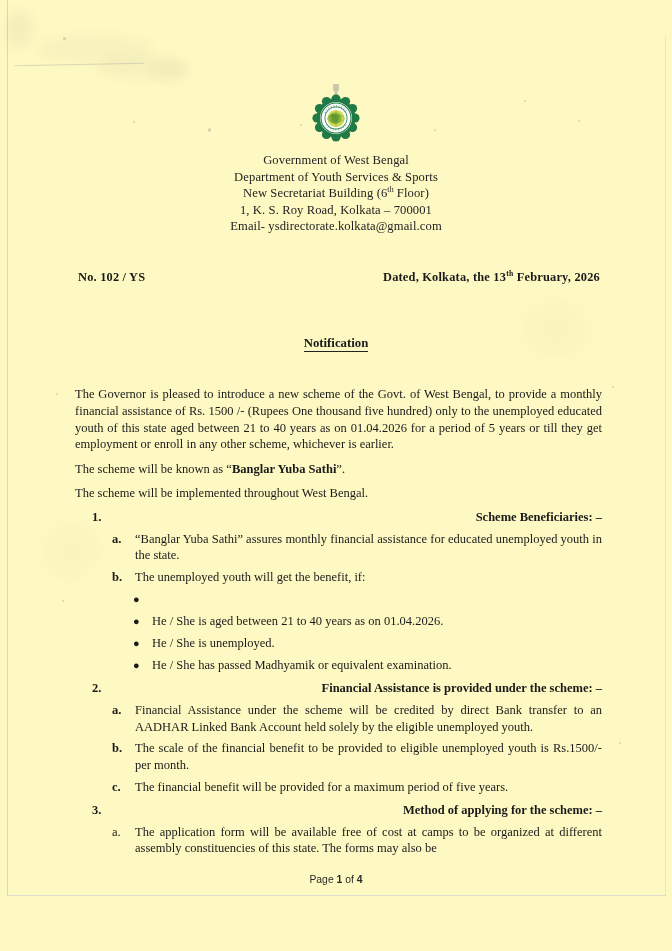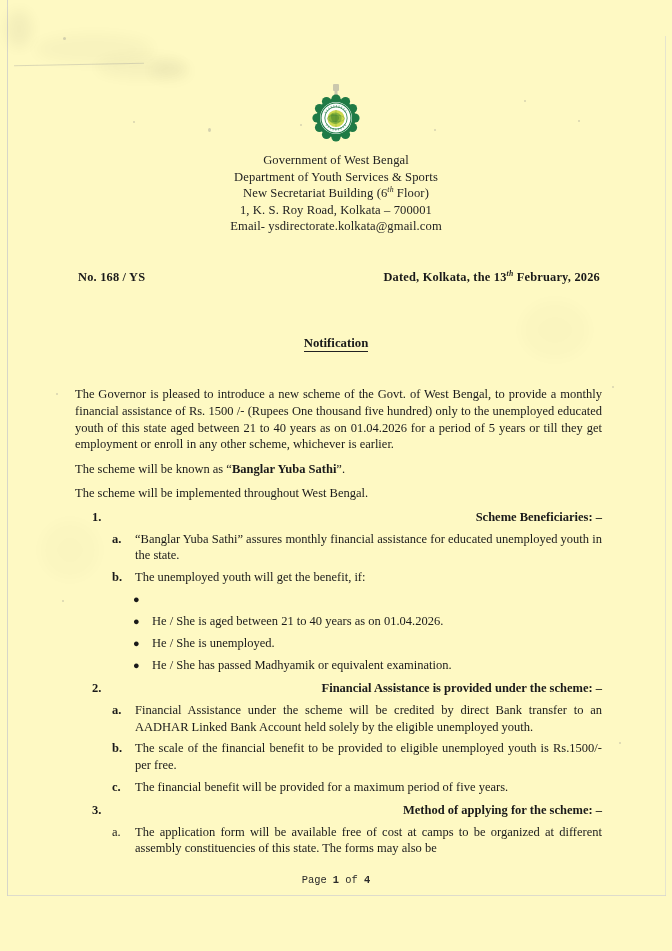--- a/index.html
+++ b/index.html
@@ -92,21 +92,20 @@
     font-size: 12.6px;
     line-height: 16.6px;
     letter-spacing: .1px;
     color: #232323;
   }
   #letterhead div { white-space: nowrap; }
   sup {
     font-size: .62em;
     vertical-align: super;
     line-height: 0;
-    font-style: italic;
   }
 
   
   #refrow {
     position: absolute;
     left: 78px;
     right: 72px;
     top: 270px;
     display: flex;
     align-items: baseline;
@@ -195,21 +194,21 @@
   .lvl3 .body-txt { flex: 1 1 auto; }
 
   b.scheme { font-weight: bold; }
 
   
   #footer {
     position: absolute;
     left: 0; right: 0;
     top: 874px;
     text-align: center;
-    font-family: Liberation Mono, monospace;
+    font-family: Liberation Sans, sans-serif;
     font-size: 10.4px;
     color: #2a2a2a;
   }
   #footer .pg-num { font-weight: bold; }
 </style>
 </head>
 <body>
 
 <div id="page-scan">
 
@@ -280,21 +279,21 @@
 
   <div id="letterhead">
     <div>Government of West Bengal</div>
     <div>Department of Youth Services &amp; Sports</div>
     <div><span>New Secretariat Building (6</span><sup>th</sup><span> Floor)</span></div>
     <div>1, K. S. Roy Road, Kolkata – 700001</div>
     <div>Email- ysdirectorate.kolkata@gmail.com</div>
   </div>
 
   <div id="refrow">
-    <div class="ref-no">No. 168 / YS</div>
+    <div class="ref-no">No. 102 / YS</div>
     <div class="ref-date"><span>Dated, Kolkata, the 13</span><sup>th</sup><span> February, 2026</span></div>
   </div>
 
   <div id="notif-title">
     <span>Notification</span>
   </div>
 
   <div id="body-col">
 
     <p class="para">The Governor is pleased to introduce a new scheme of the Govt. of West Bengal, to provide a monthly financial assistance of Rs. 1500 /- (Rupees One thousand five hundred) only to the unemployed educated youth of this state aged between 21 to 40 years as on 01.04.2026 for a period of 5 years or till they get employment or enroll in any other scheme, whichever is earlier.</p>
@@ -338,21 +337,21 @@
       <span class="marker">2.</span>
       <span class="body-txt">Financial Assistance is provided under the scheme: –</span>
     </div>
 
     <div class="lvl2">
       <span class="marker">a.</span>
       <span class="body-txt">Financial Assistance under the scheme will be credited by direct Bank transfer to an AADHAR Linked Bank Account held solely by the eligible unemployed youth.</span>
     </div>
     <div class="lvl2">
       <span class="marker">b.</span>
-      <span class="body-txt">The scale of the financial benefit to be provided to eligible unemployed youth is Rs.1500/- per free.</span>
+      <span class="body-txt">The scale of the financial benefit to be provided to eligible unemployed youth is Rs.1500/- per month.</span>
     </div>
     <div class="lvl2">
       <span class="marker">c.</span>
       <span class="body-txt">The financial benefit will be provided for a maximum period of five years.</span>
     </div>
 
     <div class="lvl1">
       <span class="marker">3.</span>
       <span class="body-txt">Method of applying for the scheme: –</span>
     </div>

